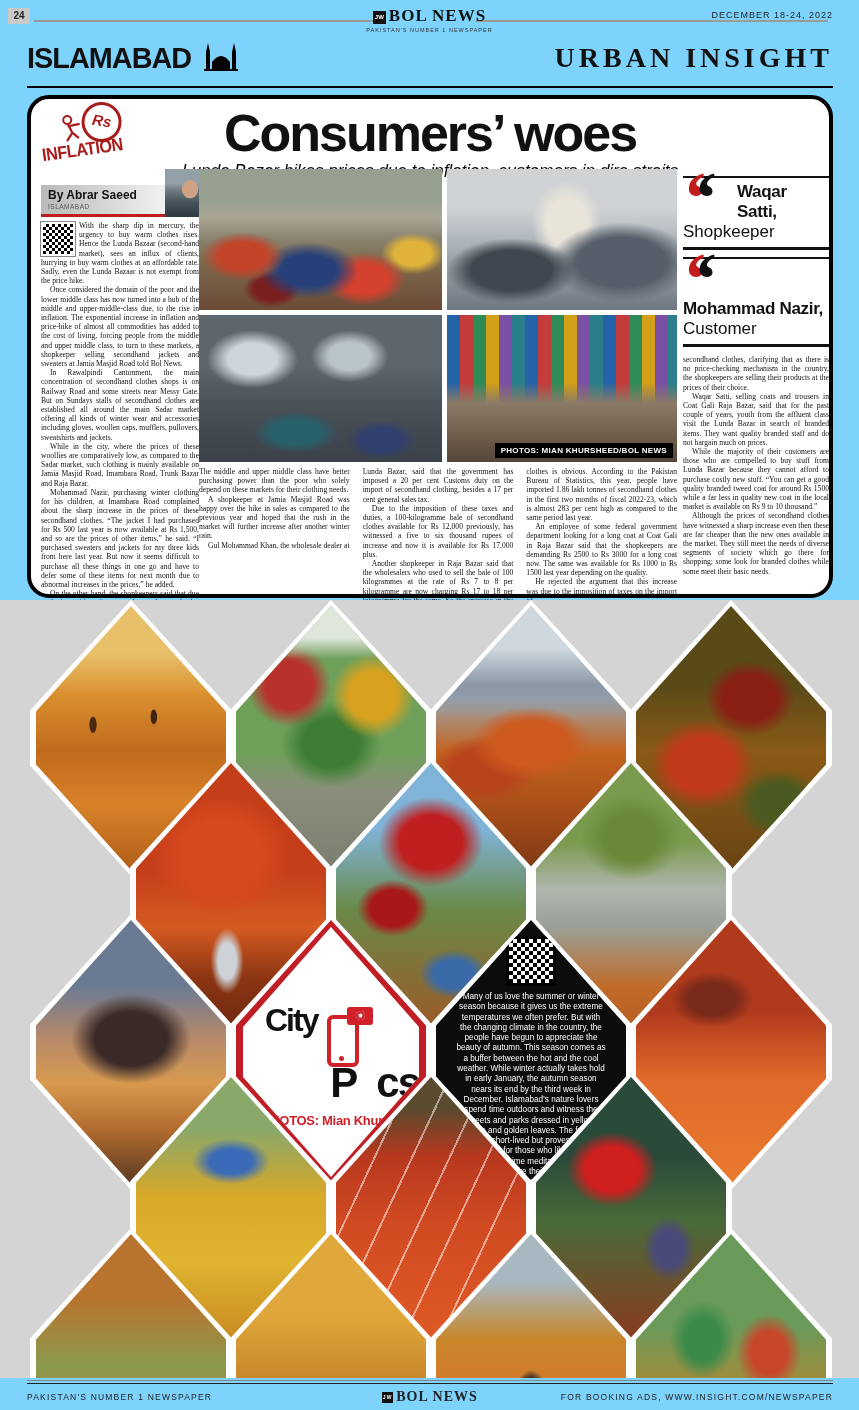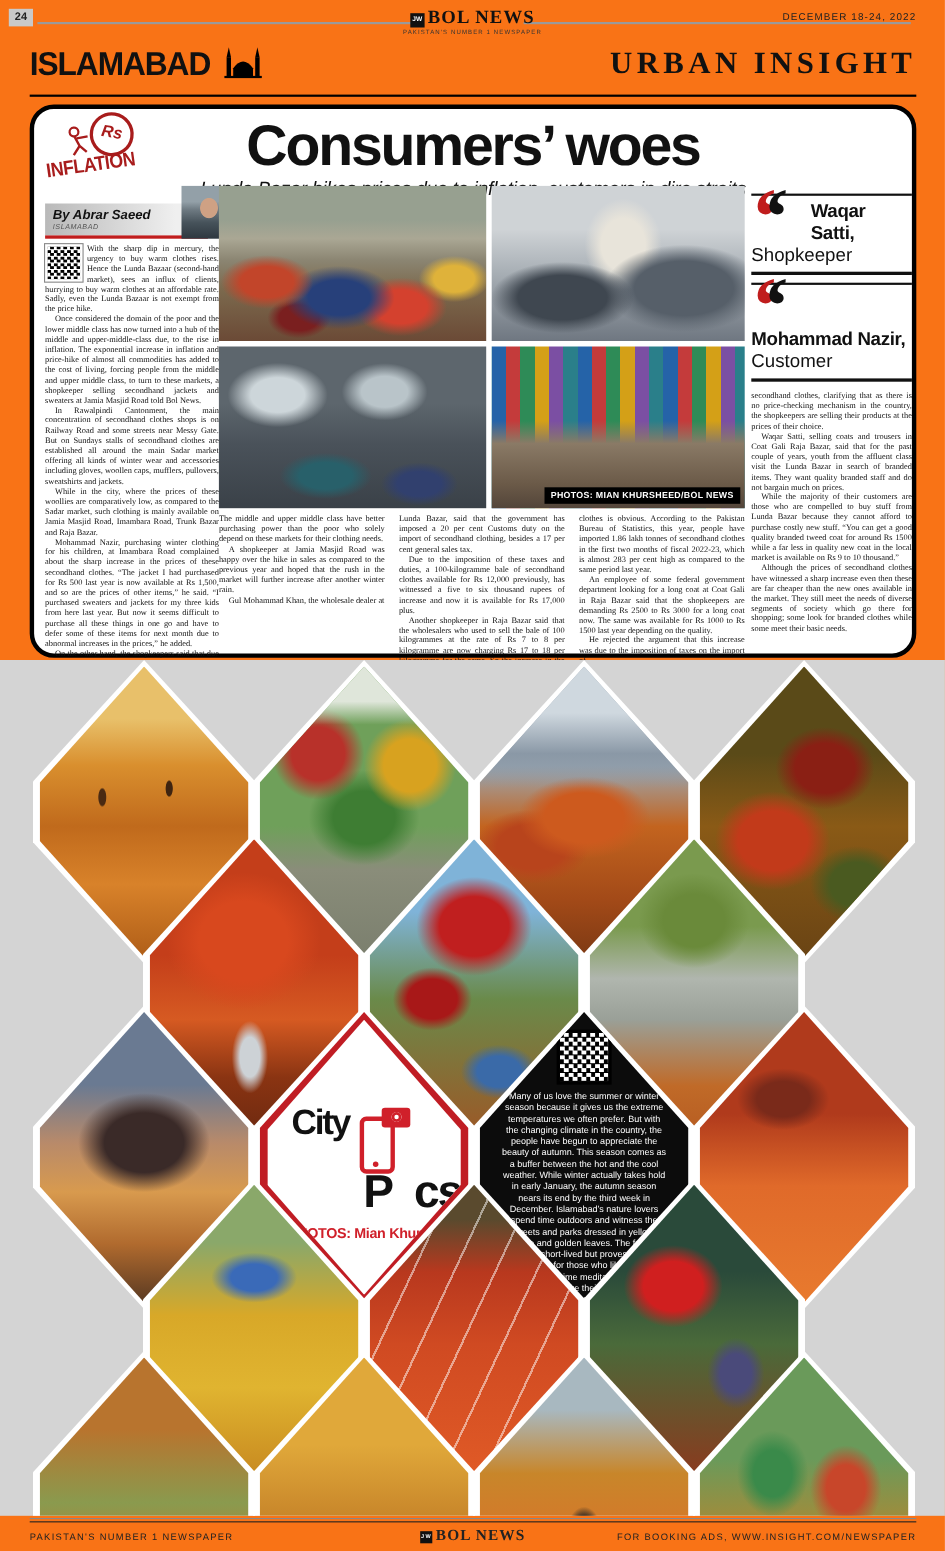--- a/index.html
+++ b/index.html
@@ -1,16 +1,16 @@
 <!DOCTYPE html>
 <html><head>
 <meta charset="utf-8">
 <style>
   html,body{margin:0;padding:0;background:#fff;}
-  .page{position:relative;width:859px;height:1410px;background:#f97316;overflow:hidden;
+  .page{position:relative;width:859px;height:1410px;background:#7dd3fc;overflow:hidden;
         font-family:"Liberation Sans",sans-serif;color:#111;}
   .abs{position:absolute;}
 
   
   .pagenum{left:8px;top:8px;width:22px;height:16px;background:#c9c9c9;color:#222;
            font-size:10px;font-weight:bold;text-align:center;line-height:16px;}
   .hdr-line{height:2px;background:#9a9a9a;top:20px;}
   .masthead{left:0;top:6px;width:859px;text-align:center;}
   .bol-mark{display:inline-block;width:13px;height:13px;background:#111;color:#fff;
             font-size:6px;font-weight:bold;line-height:13px;vertical-align:2px;margin-right:3px;}
@@ -32,21 +32,21 @@
   .badge-word{position:absolute;left:0px;top:38px;font-weight:800;font-size:18px;letter-spacing:-.5px;
               transform:rotate(-3deg) scaleX(.9);transform-origin:left;}
   .headline{left:0;top:4px;width:798px;text-align:center;font-weight:800;font-size:52px;
             letter-spacing:-2px;}
   .subhead{left:0;top:62px;width:798px;text-align:center;font-style:italic;font-size:17.5px;
            letter-spacing:-.2px;color:#111;}
 
   
   .byline-bar{left:10px;top:86px;width:148px;height:32px;
               background:linear-gradient(90deg,#b9b9b9,#efefef 80%);border-bottom:3px solid #c01d1d;
-              padding:3px 0 0 7px;box-sizing:border-box;font-style:italic;}
+              padding:3px 0 0 7px;box-sizing:border-box;}
   .byline-name{font-size:12px;font-weight:bold;color:#111;}
   .byline-city{font-size:6.5px;color:#555;letter-spacing:.5px;margin-top:1px;}
   .author-photo{left:134px;top:70px;width:50px;height:48px;
      background:radial-gradient(14px 16px at 50% 42%,#cfa184 0 55%,transparent 60%),
      linear-gradient(180deg,#93a0a8 0 30%,#6e7a82 45%,#46525a 70%,#2e3840 100%);}
 
   
   .bodycol{font-family:"Liberation Serif",serif;font-size:7.6px;line-height:9.2px;
            text-align:justify;color:#111;}
   .bodycol p{margin:0;text-indent:9px;}

